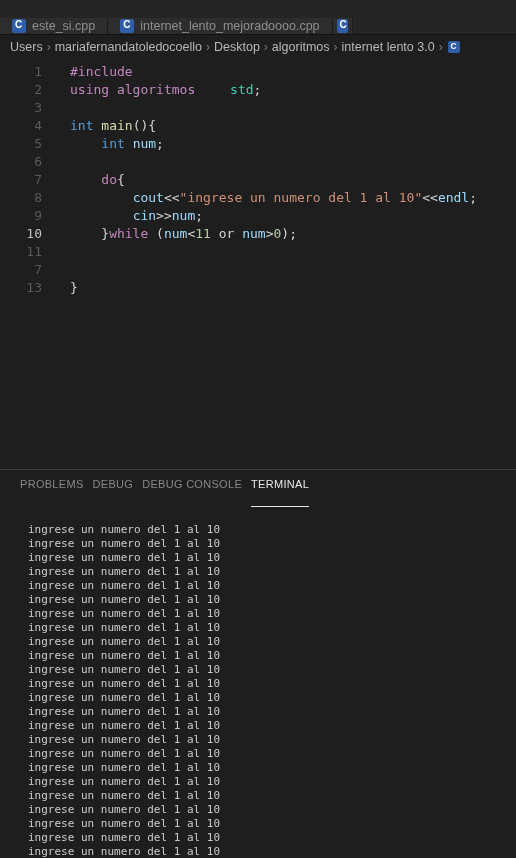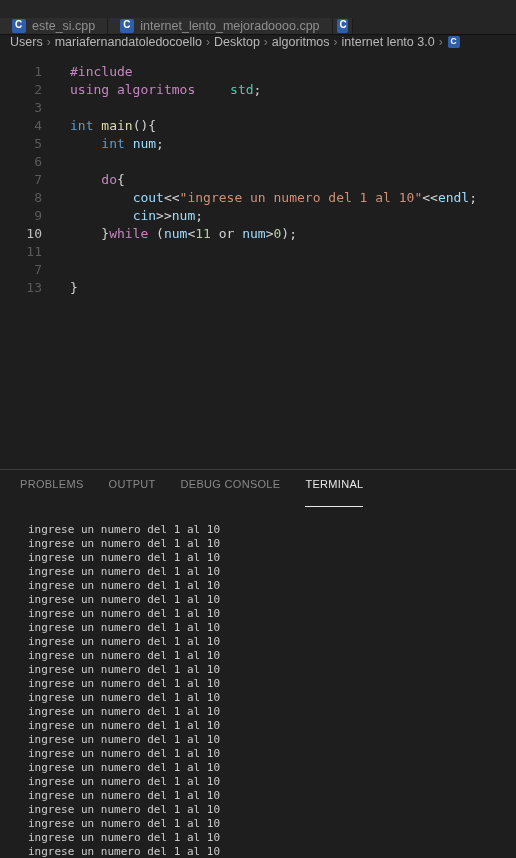--- a/index.html
+++ b/index.html
@@ -39,21 +39,21 @@
 .cpp-icon{
   display:inline-block;width:14px;height:14px;border-radius:2px;
   background:#2f5fa8;position:relative;
 }
 .cpp-icon::after{
   content:"C";
   position:absolute;left:3px;top:0px;
   font-size:10px;color:#fff;font-weight:bold;
 }
 .breadcrumbs{
-  display:flex;align-items:flex-start;gap:4px;
+  display:flex;align-items:center;gap:4px;
   height:24px;
   padding:0 10px;
   background:#1e1e1e;
   color:#a0a0a0;
   font-size:12.5px;
   white-space:nowrap;
   overflow:hidden;
 }
 .chev{color:#7a7a7a;font-size:12px;}
 .crumb{color:#b8b8b8;}
@@ -92,21 +92,21 @@
 .cpunc{color:#d4d4d4;}
 .panel{
   position:absolute;
   left:0;right:0;bottom:0;
   height:389px;
   background:#1e1e1e;
   border-top:1px solid #3c3c3c;
   display:flex;flex-direction:column;
 }
 .panel-tabs{
-  display:flex;gap:25px;
+  display:flex;gap:9px;
   padding:8px 20px;
   font-size:11px;
   letter-spacing:0.3px;
   color:#888;
 }
 .ptab{cursor:pointer;}
 .ptab.active{color:#e8e8e8;border-bottom:1px solid #e8e8e8;padding-bottom:16px;}
 .terminal{
   flex:1;
   padding:8px 0 0 28px;
@@ -175,21 +175,21 @@
         <span class="cvar">cin</span><span class="cop">&gt;&gt;</span><span class="cvar">num</span><span class="cpunc">;</span>
     <span class="cpunc">}</span><span class="ckw">while</span><span class="cpunc"> (</span><span class="cvar">num</span><span class="cop">&lt;</span><span class="cnum">11</span><span class="cop"> or </span><span class="cvar">num</span><span class="cop">&gt;</span><span class="cnum">0</span><span class="cpunc">);</span>
 
 
 <span class="cpunc">}</span></div>
 </div>
 
 <div class="panel">
   <div class="panel-tabs">
     <span class="ptab">PROBLEMS</span>
-    <span class="ptab">OUTPUT</span>
+    <span class="ptab">DEBUG</span>
     <span class="ptab">DEBUG CONSOLE</span>
     <span class="ptab active">TERMINAL</span>
   </div>
   <div class="terminal" id="term">ingrese un numero del 1 al 10
 ingrese un numero del 1 al 10
 ingrese un numero del 1 al 10
 ingrese un numero del 1 al 10
 ingrese un numero del 1 al 10
 ingrese un numero del 1 al 10
 ingrese un numero del 1 al 10

